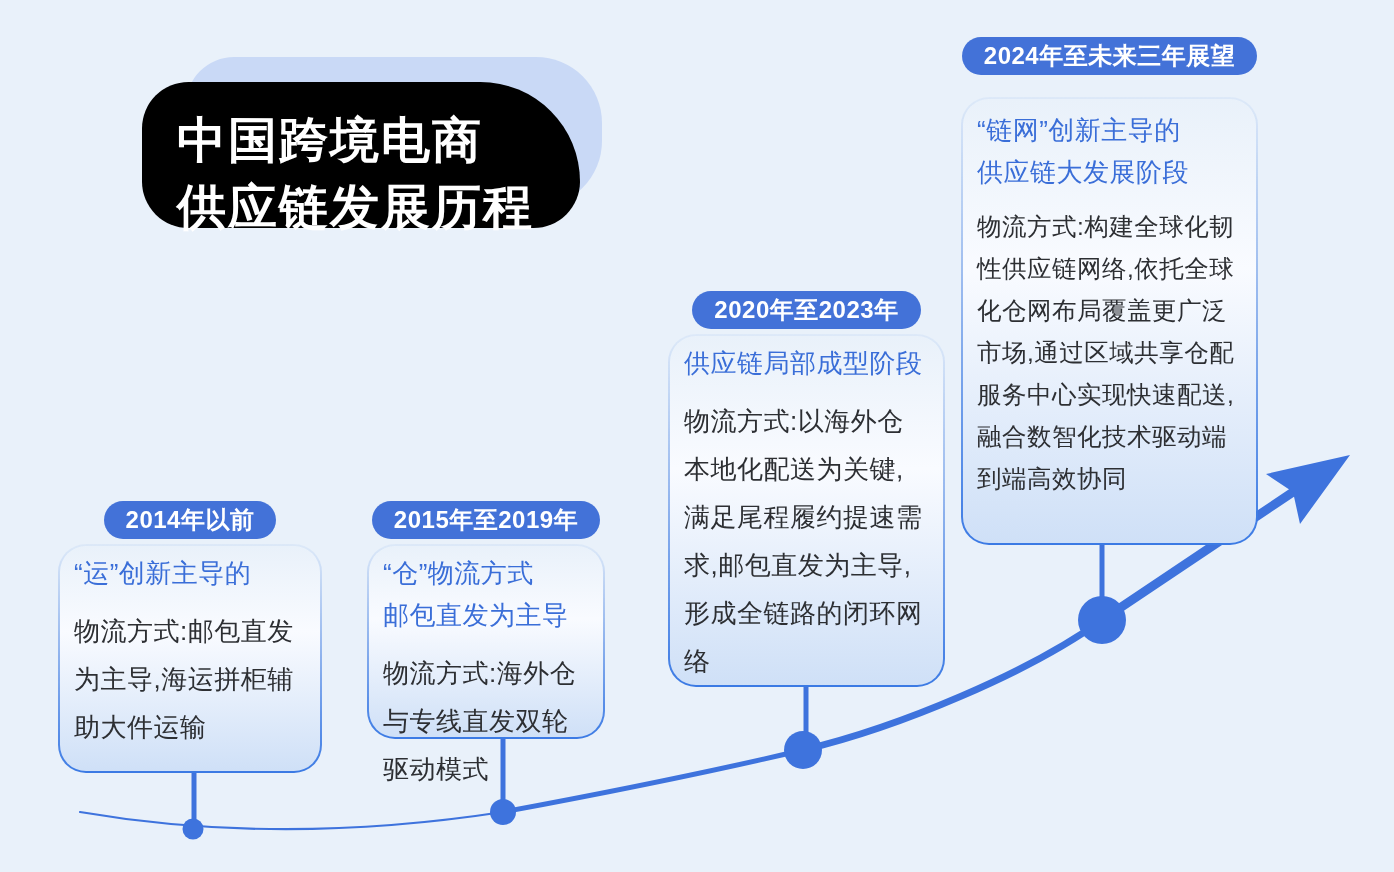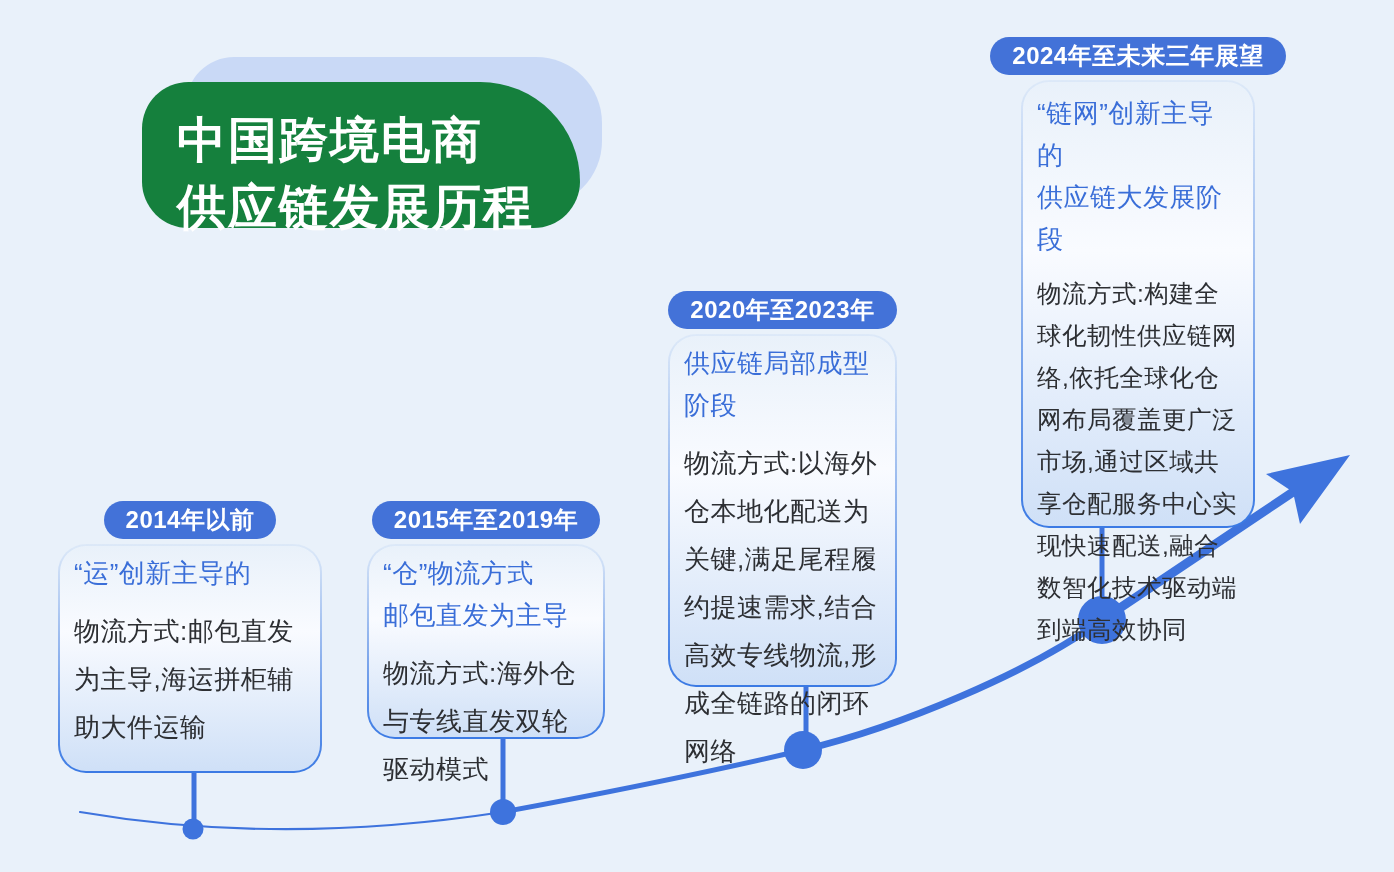--- a/index.html
+++ b/index.html
@@ -18,21 +18,21 @@
   .title-backdrop{
     position:absolute;left:186px;top:57px;
     width:416px;height:150px;
     background:#c9d9f6;
     border-radius:48px 66px 66px 48px;
     z-index:1;
   }
   .title-block{
     position:absolute;left:142px;top:82px;
     width:438px;height:146px;
-    background:#15803d;
+    background:#000000;
     border-radius:56px 120px 56px 56px;
     z-index:2;
     box-sizing:border-box;
     padding:25px 0 0 35px;
   }
   .title-block .line{
     color:#ffffff;
     font-size:49px;
     font-weight:800;
     line-height:67px;
@@ -40,22 +40,22 @@
     white-space:nowrap;
   }
 
   
   .timeline-svg{position:absolute;left:0;top:0;z-index:3;}
 
   
   .stage{position:absolute;z-index:4;display:flex;flex-direction:column;align-items:center;}
   .stage-1{left:58px;top:501px;width:264px;}
   .stage-2{left:367px;top:501px;width:238px;}
-  .stage-3{left:668px;top:291px;width:229px;}
-  .stage-4{left:1021px;top:37px;width:234px;}
+  .stage-3{left:668px;top:291px;width:277px;}
+  .stage-4{left:961px;top:37px;width:297px;gap:17px;}
 
   .badge{
     height:38px;
     border-radius:19px;
     background:#4372d8;
     color:#ffffff;
     font-size:24px;
     font-weight:700;
     display:flex;align-items:center;justify-content:center;
     padding:0 22px;
@@ -150,21 +150,21 @@
       <div class="card-body">物流方式:海外仓与专线直发双轮驱动模式</div>
     </div>
   </div>
 
   <div class="stage stage-3">
     <div class="badge">2020年至2023年</div>
     <div class="card">
       <div class="card-title">
         <div>供应链局部成型阶段</div>
       </div>
-      <div class="card-body">物流方式:以海外仓本地化配送为关键,满足尾程履约提速需求,结合高效专线物流,形成全链路的闭环网络</div>
+      <div class="card-body">物流方式:以海外仓本地化配送为关键,满足尾程履约提速需求,邮包直发为主导,形成全链路的闭环网络</div>
     </div>
   </div>
 
   <div class="stage stage-4">
     <div class="badge">2024年至未来三年展望</div>
     <div class="card">
       <div class="card-title">
         <div>“链网”创新主导的</div>
         <div>供应链大发展阶段</div>
       </div>

